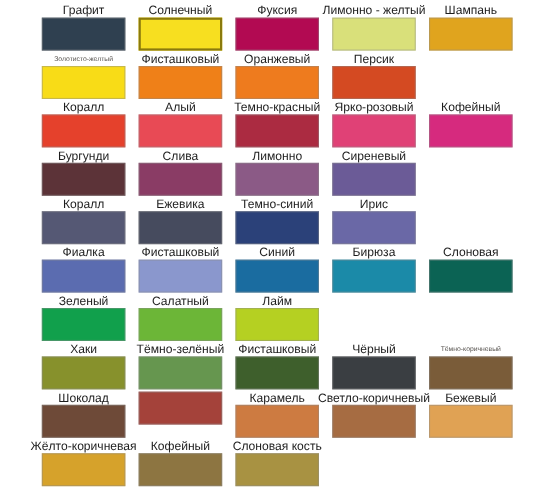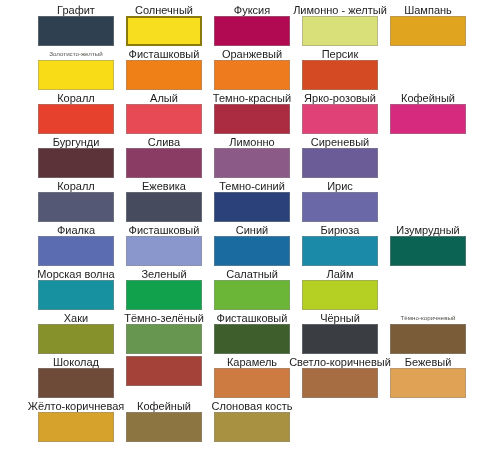--- a/index.html
+++ b/index.html
@@ -172,29 +172,25 @@
       </div>
       <div class="swatch-cell">
         <div class="swatch-label">Синий</div>
         <div class="swatch-chip" style="background-color: rgb(26, 108, 160);"></div>
       </div>
       <div class="swatch-cell">
         <div class="swatch-label">Бирюза</div>
         <div class="swatch-chip" style="background-color: rgb(27, 138, 168);"></div>
       </div>
       <div class="swatch-cell">
-        <div class="swatch-label">Изумрудный</div>
+        <div class="swatch-label">Слоновая</div>
         <div class="swatch-chip" style="background-color: rgb(11, 99, 84);"></div>
       </div>
     </div>
     <div class="palette-row">
-      <div class="swatch-cell">
-        <div class="swatch-label">Морская волна</div>
-        <div class="swatch-chip" style="background-color: rgb(23, 144, 159);"></div>
-      </div>
       <div class="swatch-cell">
         <div class="swatch-label">Зеленый</div>
         <div class="swatch-chip" style="background-color: rgb(17, 160, 76);"></div>
       </div>
       <div class="swatch-cell">
         <div class="swatch-label">Салатный</div>
         <div class="swatch-chip" style="background-color: rgb(108, 182, 55);"></div>
       </div>
       <div class="swatch-cell">
         <div class="swatch-label">Лайм</div>

